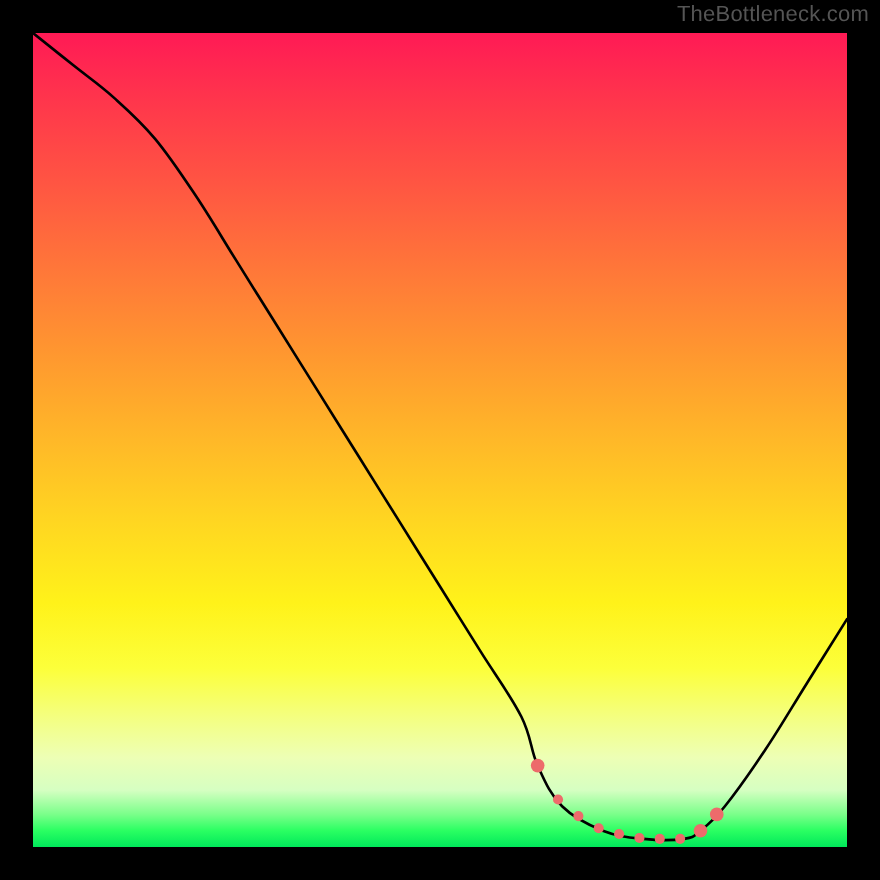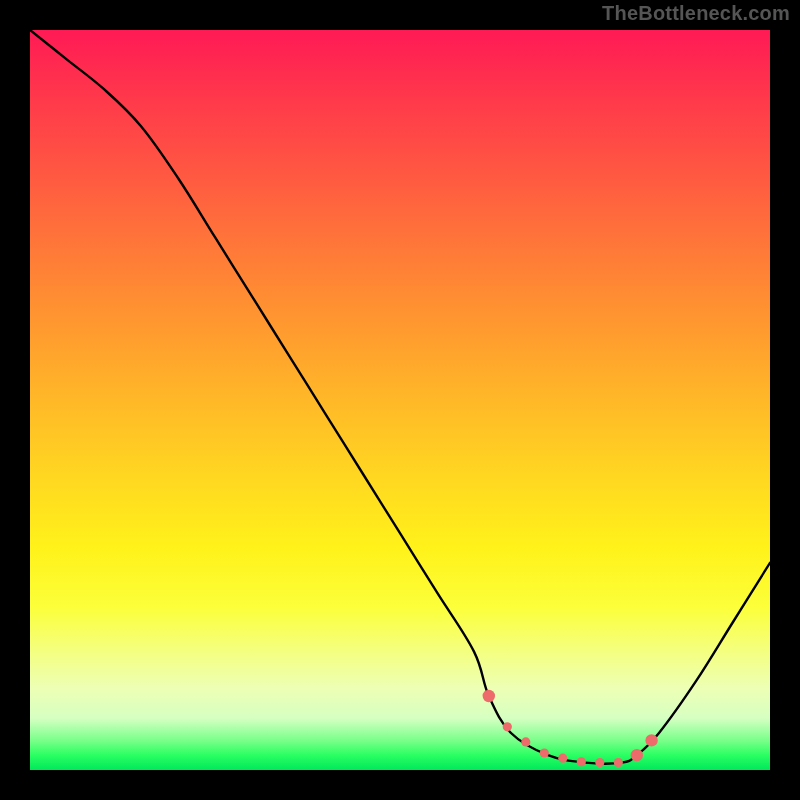--- a/index.html
+++ b/index.html
@@ -16,21 +16,21 @@
     width: 800px;
     height: 800px;
     background: #000;
   }
   .watermark {
     position: absolute;
     top: 2px;
     right: 10px;
     color: #555;
     font-size: 20px;
-    font-weight: 700;
+    font-weight: 400;
     letter-spacing: 0.2px;
     user-select: none;
   }
   .plot {
     position: absolute;
     left: 30px;
     top: 30px;
     width: 740px;
     height: 740px;
   }

